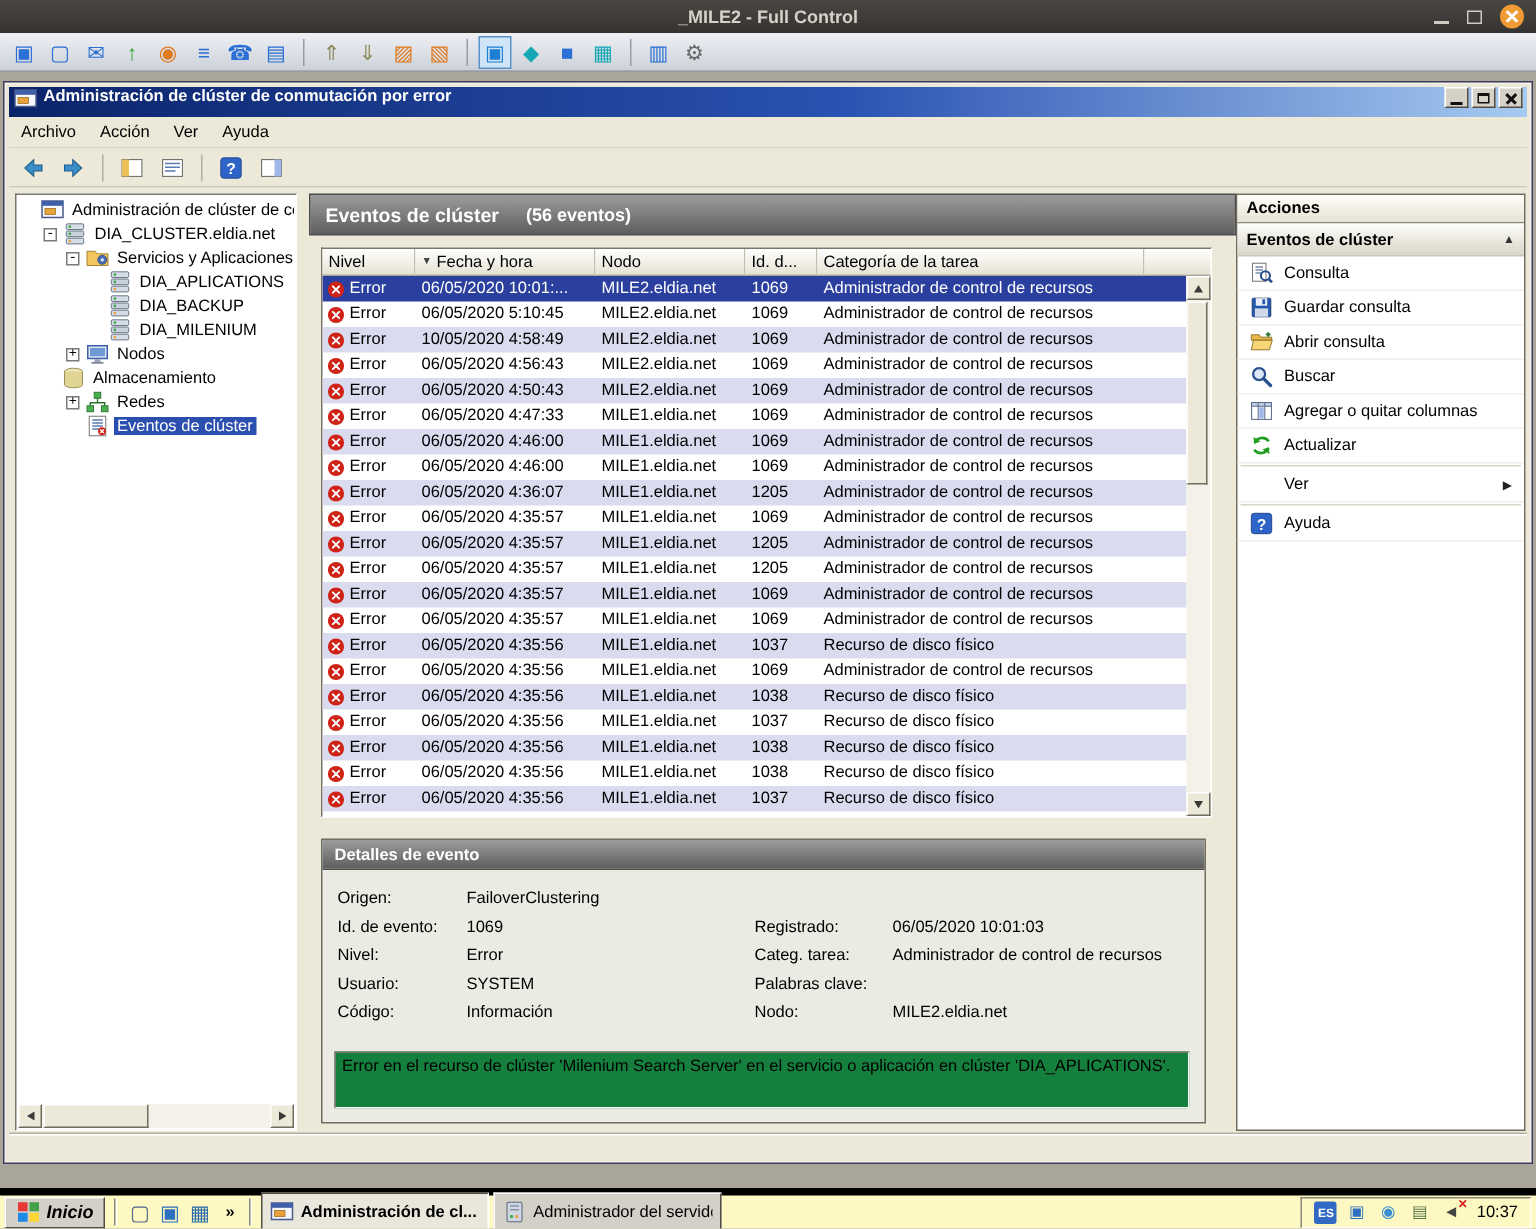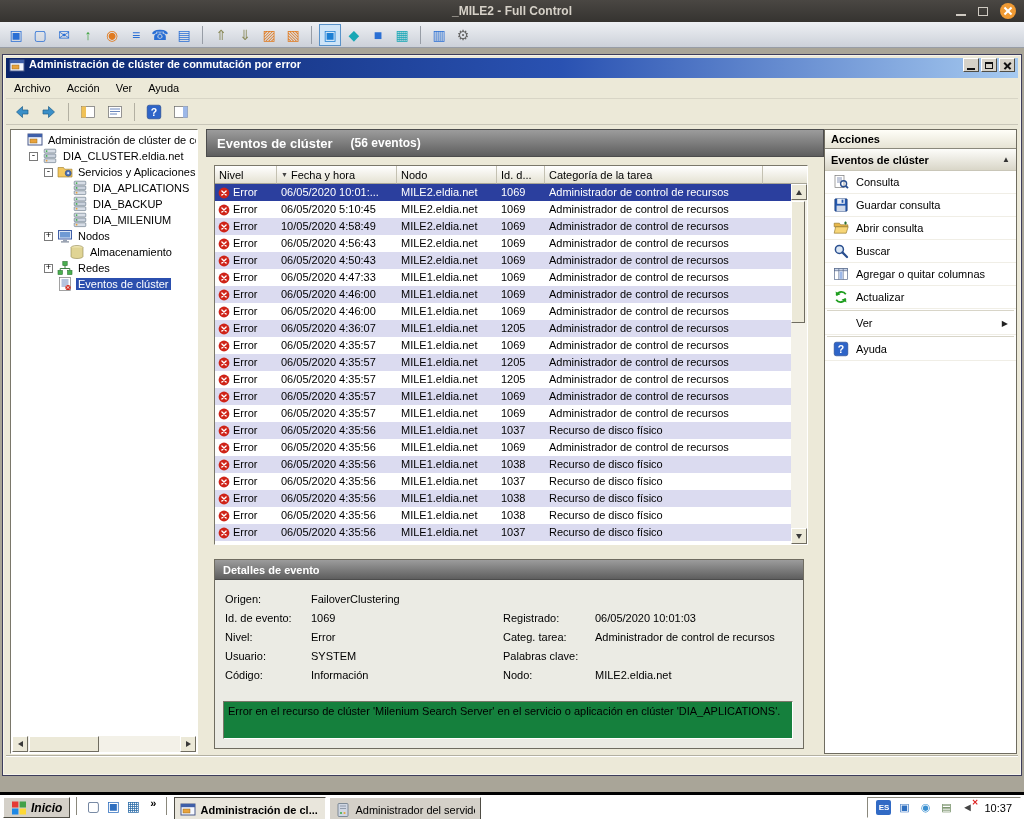--- a/index.html
+++ b/index.html
@@ -104,21 +104,21 @@
   .act-section{height:22px;display:flex;align-items:center;padding:0 6px;font-weight:bold;background:linear-gradient(#fdfdfa,#d9d6c8);border-bottom:1px solid #c9c6b8}
   .collapse{margin-left:auto;font-size:8px;color:#333}
   .act-item{height:23px;display:flex;align-items:center;gap:7px;padding:0 8px;border-bottom:1px solid #f0eee6}
   .act-sep{height:1px;background:#d8d5c8;margin:1px 2px}
   .subarrow{margin-left:auto;font-size:8px;color:#222}
   .icspace{width:16px;height:16px;flex:none}
 
   .statusbar{position:absolute;left:3px;bottom:3px;right:3px;height:16px;background:#ece9d8;border-top:1px solid #fff;box-shadow:0 -1px 0 #b3b0a2}
 
   
-  .taskbar{position:absolute;left:0;top:792px;width:1024px;height:27px;background:#ffffff;border-top:3px solid #000000;display:flex;align-items:flex-start;gap:4px;padding:2px 3px}
+  .taskbar{position:absolute;left:0;top:792px;width:1024px;height:27px;background:#fef9c3;border-top:5px solid #000000;display:flex;align-items:center;gap:4px;padding:2px 3px}
   .start-btn{height:21px;background:#d4d0c8;border:1px solid;border-color:#fff #4f4d45 #4f4d45 #fff;display:flex;align-items:center;gap:4px;padding:0 7px;font-weight:bold;font-size:12px;font-style:italic}
   .tb-sep{width:2px;height:18px;border-left:1px solid #8a887c;border-right:1px solid #fff;margin:0 2px}
   .quick-launch{display:flex;align-items:center;gap:2px}
   .qlicon{width:18px;height:18px;display:flex;align-items:center;justify-content:center;font-size:12px}
   .overflow{font-weight:bold;padding:0 4px}
   .task-buttons{display:flex;gap:3px}
   .task-btn{width:152px;height:21px;background:#d4d0c8;border:1px solid;border-color:#fff #4f4d45 #4f4d45 #fff;display:flex;align-items:center;gap:4px;padding:12px 5px;overflow:hidden;white-space:nowrap}
   .task-btn.active{border-color:#4f4d45 #fff #fff #4f4d45;background:#e9e6dc;font-weight:bold}
   .task-label{overflow:hidden;white-space:nowrap}
   .tray{margin-left:auto;height:21px;border:1px solid;border-color:#8a887c #fff #fff #8a887c;display:flex;align-items:center;gap:5px;padding:0 8px}
@@ -430,21 +430,21 @@
               </svg>
               <span class="tree-label">DIA_MILENIUM</span>
             </div>
             <div class="tree-row" style="padding-left: 32px;">
               <span class="expbox">+</span>
               <svg class="ic16 treeic">
                 <use href="#i-nodes"></use>
               </svg>
               <span class="tree-label">Nodos</span>
             </div>
-            <div class="tree-row" style="padding-left: 44px;">
+            <div class="tree-row" style="padding-left: 16px;">
               <span class="expspace"></span>
               <svg class="ic16 treeic">
                 <use href="#i-storage"></use>
               </svg>
               <span class="tree-label">Almacenamiento</span>
             </div>
             <div class="tree-row" style="padding-left: 32px;">
               <span class="expbox">+</span>
               <svg class="ic16 treeic">
                 <use href="#i-network"></use>

